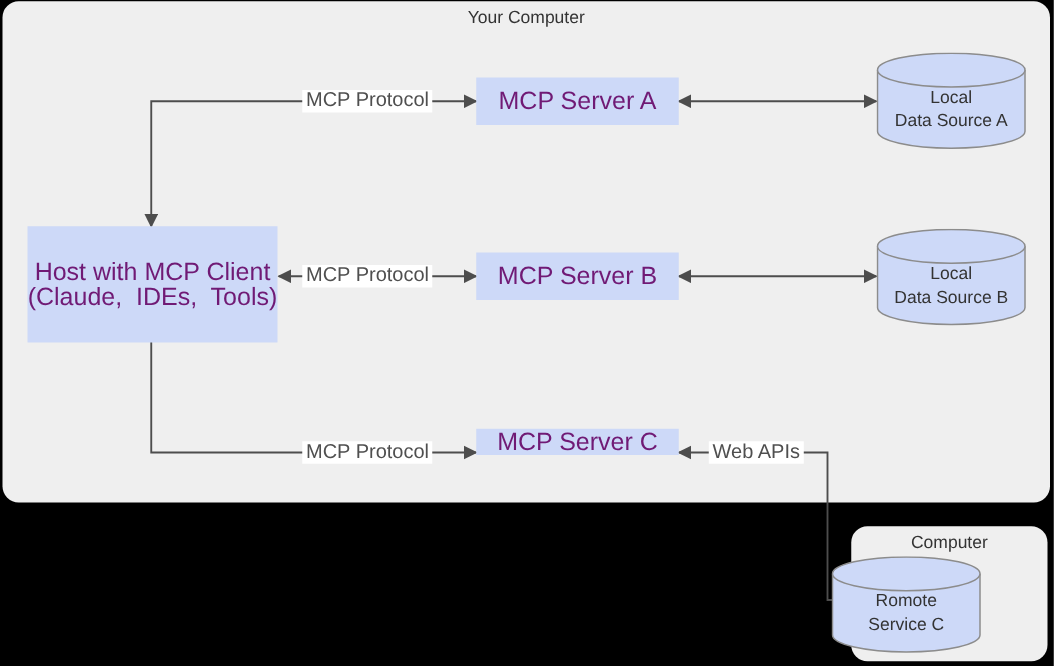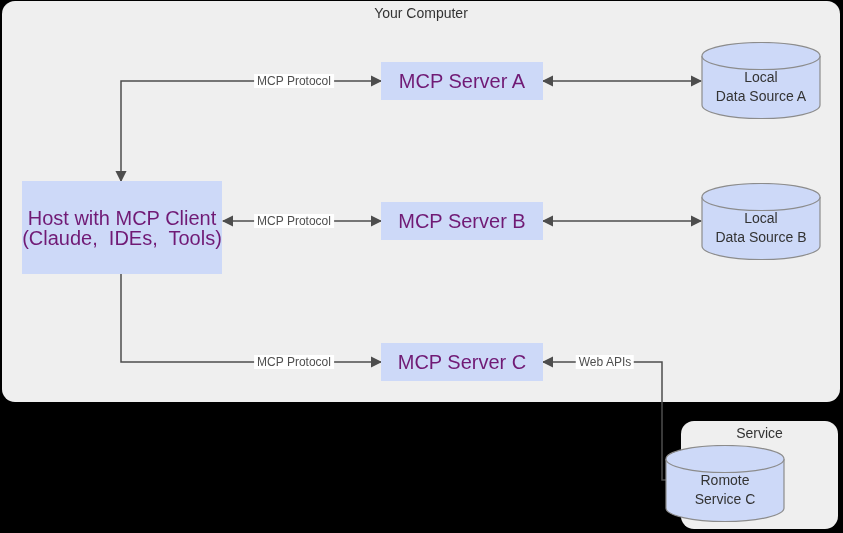--- a/index.html
+++ b/index.html
@@ -45,21 +45,21 @@
     justify-content: center;
     text-align: center;
     font-size: 20px;
     color: #701a75;
     white-space: pre-wrap;
     line-height: 20px;
   }
   #host-node   { left: 22px;  top: 181px; width: 200px; height: 93px; }
   #server-a-node { left: 381px; top: 62px;  width: 162px; height: 38px; }
   #server-b-node { left: 381px; top: 202px; width: 162px; height: 38px; }
-  #server-c-node { left: 381px; top: 343px; width: 162px; height: 38px; }
+  #server-c-node { left: 381px; top: 343px; width: 162px; height: 21px; }
   .cylinder {
     position: absolute;
     width: 120px; height: 78px;
   }
   #source-a-cylinder { left: 701px; top: 42px; }
   #source-b-cylinder { left: 701px; top: 183px; }
   #service-c-cylinder { left: 665px; top: 445px; }
   .cylinder svg { position: absolute; left: 0; top: 0; }
   .cylinder-label {
     position: absolute;
@@ -78,39 +78,39 @@
   }
   #edges-svg path.edge {
     fill: none;
     stroke: #4d4d4d;
     stroke-width: 1.5;
   }
   .edge-label {
     position: absolute;
     transform: translate(-50%, -50%);
     background: #ffffff;
-    font-size: 12px;
+    font-size: 16px;
     color: #4f4f4f;
     padding: 0 3px;
     white-space: nowrap;
   }
   #mcp-protocol-a-label { left: 294px; top: 81px; }
   #mcp-protocol-b-label { left: 294px; top: 221px; }
   #mcp-protocol-c-label { left: 294px; top: 362px; }
   #web-apis-label { left: 605px; top: 362px; }
 </style>
 </head>
 <body>
 
 <div class="region" id="your-computer-region">
   <div class="region-label">Your Computer</div>
 </div>
 
 <div class="region" id="internet-region">
-  <div class="region-label">Service</div>
+  <div class="region-label">Computer</div>
 </div>
 
 <svg id="edges-svg" width="843" height="533" viewBox="0 0 843 533">
   <defs>
     <marker id="arw" viewBox="0 0 10 10" refX="9" refY="5" markerWidth="7.5" markerHeight="7.5" orient="auto-start-reverse">
       <path d="M0,0 L10,5 L0,10 z" fill="#4d4d4d"></path>
     </marker>
   </defs>
   <path class="edge" d="M121,181 L121,81 L381,81" marker-start="url(#arw)" marker-end="url(#arw)"></path>
   <path class="edge" d="M223,221 L381,221" marker-start="url(#arw)" marker-end="url(#arw)"></path>

